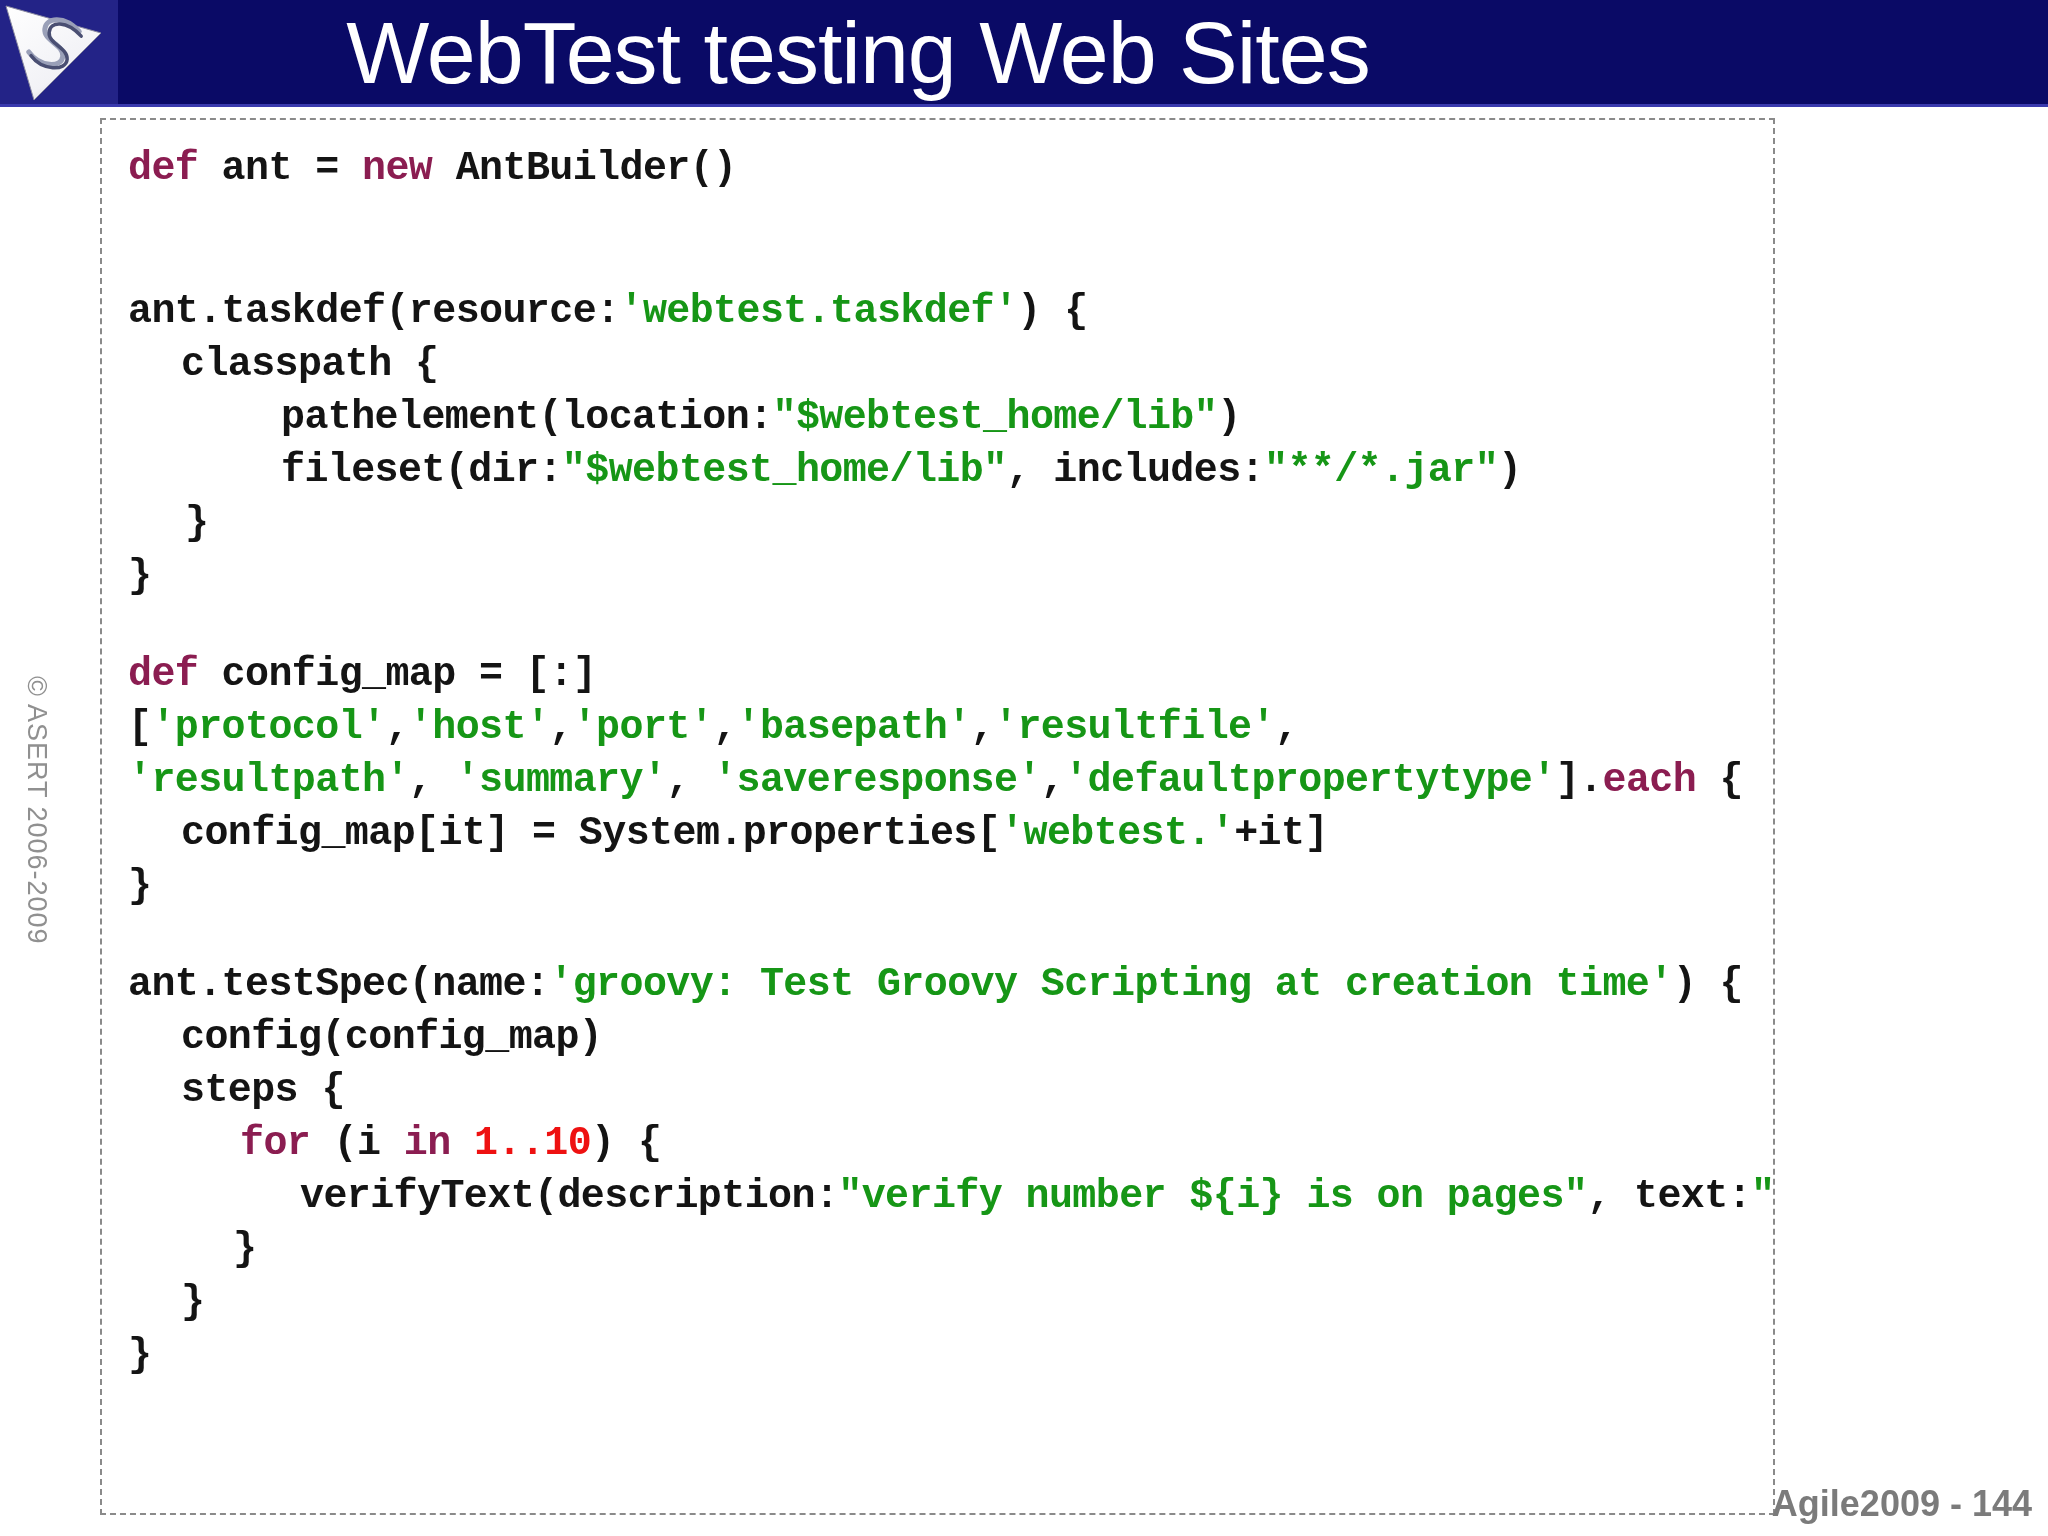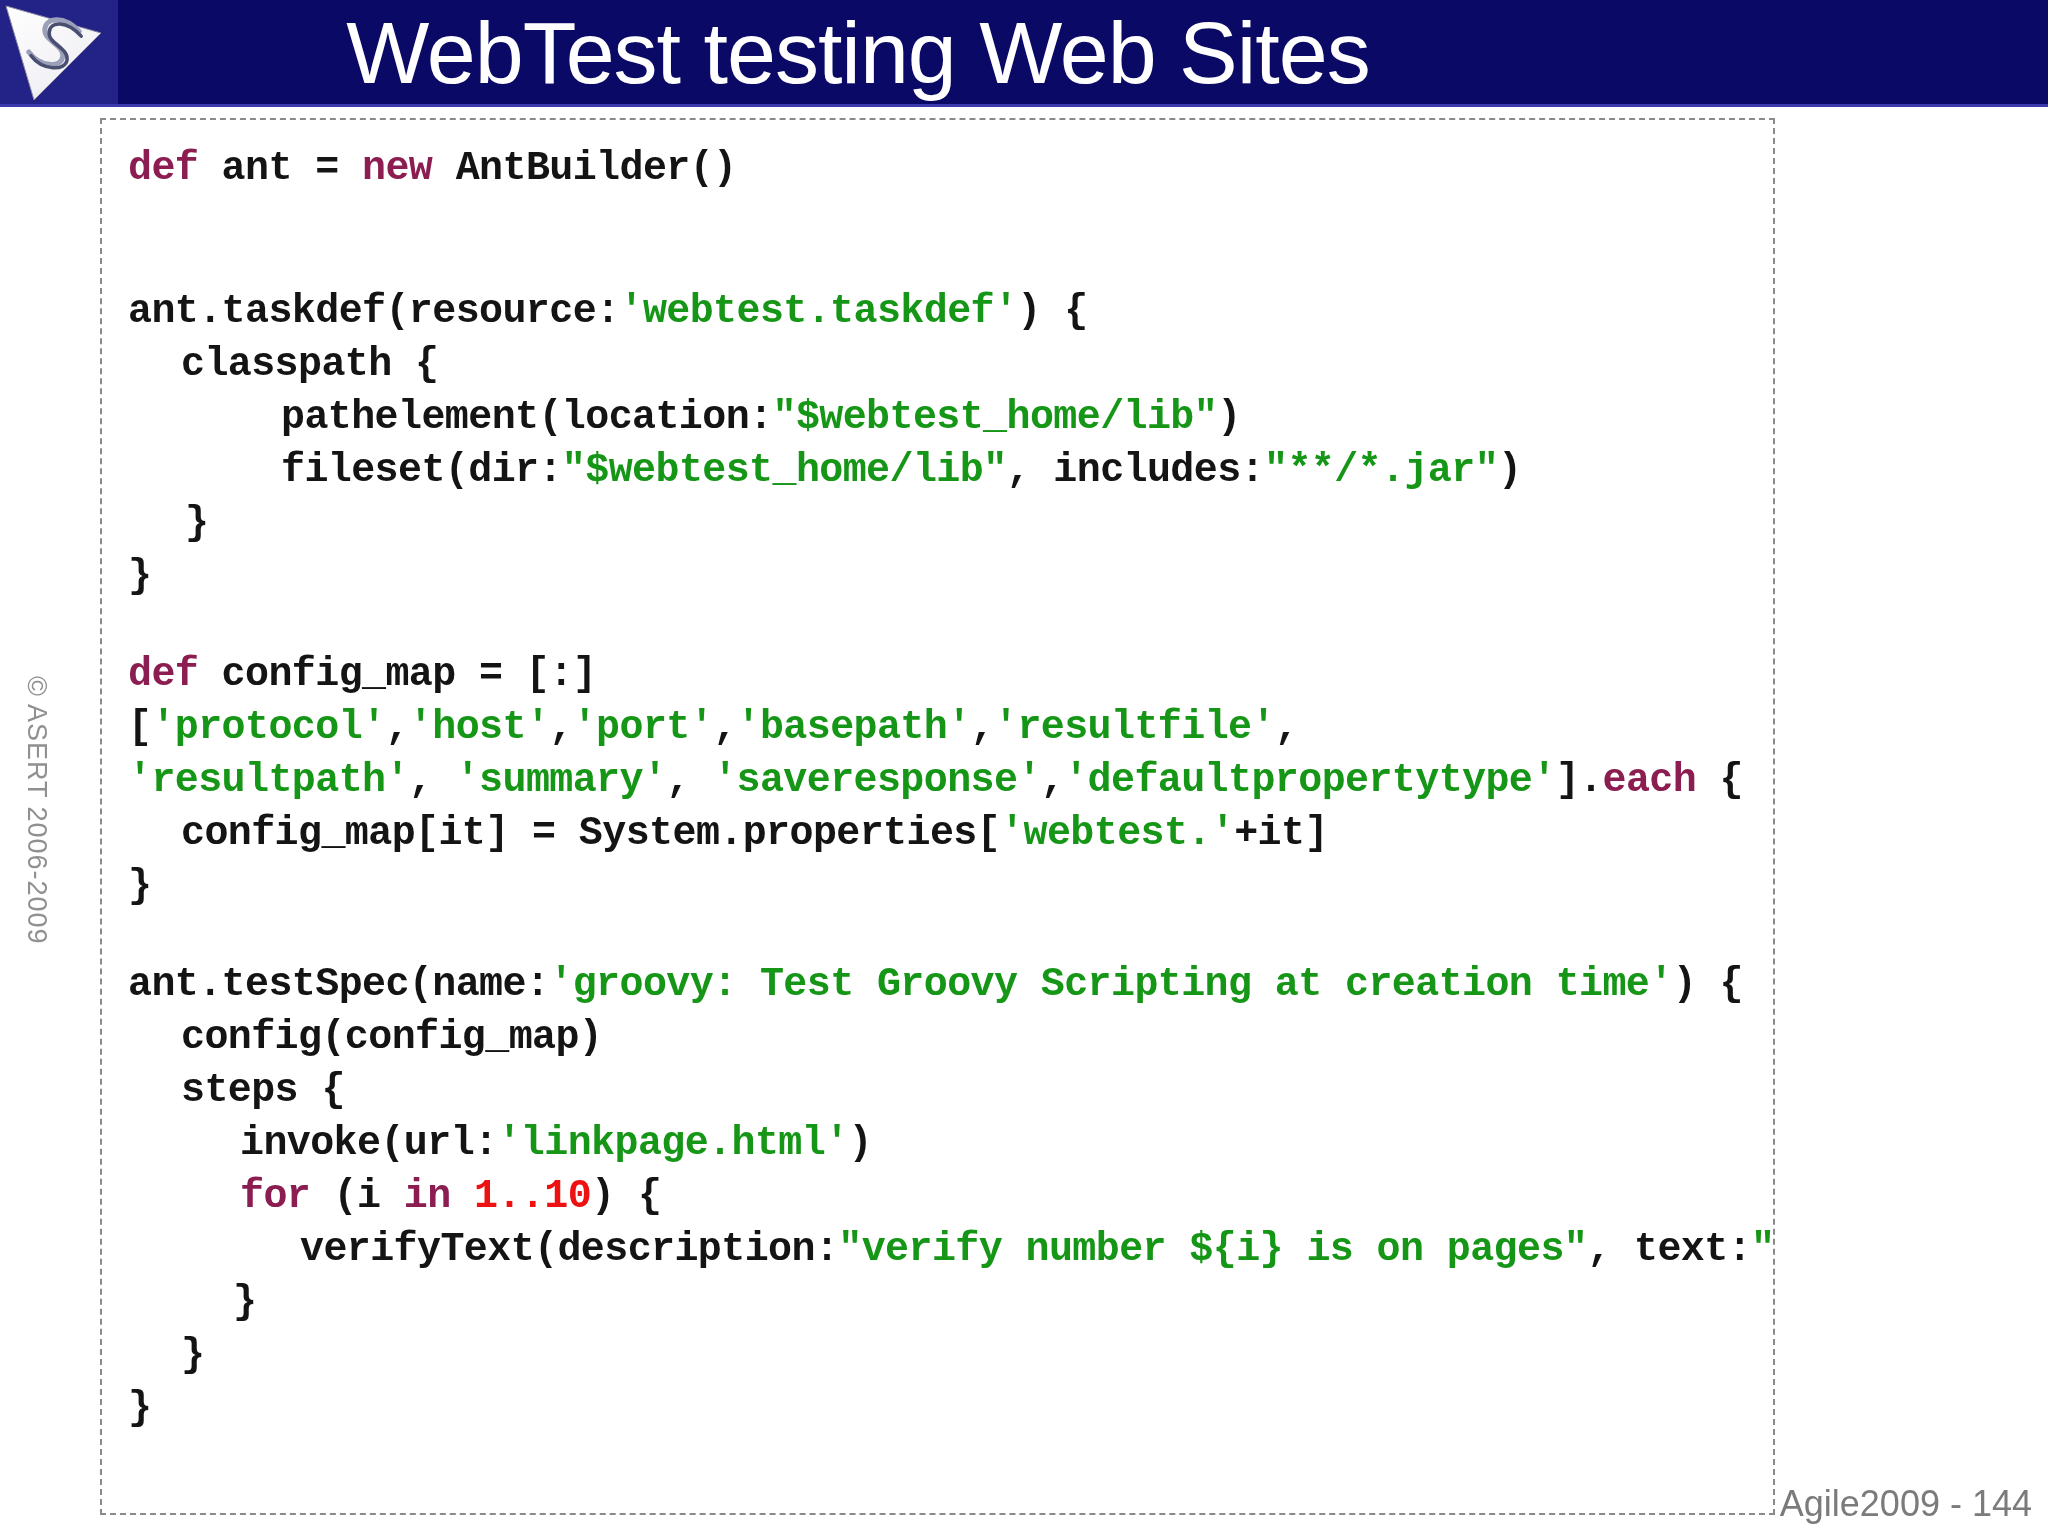--- a/index.html
+++ b/index.html
@@ -40,21 +40,21 @@
   
   .copyright{
     position:absolute;left:52px;top:676px;
     transform-origin:0 0;transform:rotate(90deg);
     color:#909090;font-size:27px;letter-spacing:1px;white-space:nowrap;
     font-family:"Liberation Sans",sans-serif;
   }
   
   .page-footer{
     position:absolute;right:16px;top:1483px;
-    color:#7b7b7b;font-size:36px;font-weight:normal;white-space:nowrap;
+    color:#7b7b7b;font-size:36px;font-weight:bold;white-space:nowrap;
     font-family:"Liberation Sans",sans-serif;
   }
 </style>
 </head>
 <body>
 
 <div class="slide">
 
   <div class="header-bar"></div>
 
@@ -92,21 +92,20 @@
         <div class="code-blank"></div>
         <div class="code-line" style="padding-left: 0px;"><span class="tok-keyword">def</span><span class="tok-plain"> config_map = [:]</span></div>
         <div class="code-line" style="padding-left: 0px;"><span class="tok-plain">[</span><span class="tok-string">'protocol'</span><span class="tok-plain">,</span><span class="tok-string">'host'</span><span class="tok-plain">,</span><span class="tok-string">'port'</span><span class="tok-plain">,</span><span class="tok-string">'basepath'</span><span class="tok-plain">,</span><span class="tok-string">'resultfile'</span><span class="tok-plain">,</span></div>
         <div class="code-line" style="padding-left: 0px;"><span class="tok-string">'resultpath'</span><span class="tok-plain">, </span><span class="tok-string">'summary'</span><span class="tok-plain">, </span><span class="tok-string">'saveresponse'</span><span class="tok-plain">,</span><span class="tok-string">'defaultpropertytype'</span><span class="tok-plain">].</span><span class="tok-keyword">each</span><span class="tok-plain"> {</span></div>
         <div class="code-line" style="padding-left: 53px;"><span class="tok-plain">config_map[it] = System.properties[</span><span class="tok-string">'webtest.'</span><span class="tok-plain">+it]</span></div>
         <div class="code-line" style="padding-left: 0px;"><span class="tok-plain">}</span></div>
         <div class="code-blank"></div>
         <div class="code-line" style="padding-left: 0px;"><span class="tok-plain">ant.testSpec(name:</span><span class="tok-string">'groovy: Test Groovy Scripting at creation time'</span><span class="tok-plain">) {</span></div>
         <div class="code-line" style="padding-left: 53px;"><span class="tok-plain">config(config_map)</span></div>
         <div class="code-line" style="padding-left: 53px;"><span class="tok-plain">steps {</span></div>
-        <div class="code-line" style="padding-left: 112px;"><span class="tok-plain">invoke(url:</span><span class="tok-string">'linkpage.html'</span><span class="tok-plain">)</span></div>
         <div class="code-line" style="padding-left: 112px;"><span class="tok-keyword">for</span><span class="tok-plain"> (i </span><span class="tok-keyword">in</span><span class="tok-plain"> </span><span class="tok-number">1..10</span><span class="tok-plain">) {</span></div>
         <div class="code-line" style="padding-left: 172px;"><span class="tok-plain">verifyText(description:</span><span class="tok-string">"verify number ${i} is on pages"</span><span class="tok-plain">, text:</span><span class="tok-string">"${i}"</span></div>
         <div class="code-line" style="padding-left: 105px;"><span class="tok-plain">}</span></div>
         <div class="code-line" style="padding-left: 53px;"><span class="tok-plain">}</span></div>
         <div class="code-line" style="padding-left: 0px;"><span class="tok-plain">}</span></div>
       </div>
   </div>
 
   <div class="copyright">© ASERT 2006-2009</div>
 

